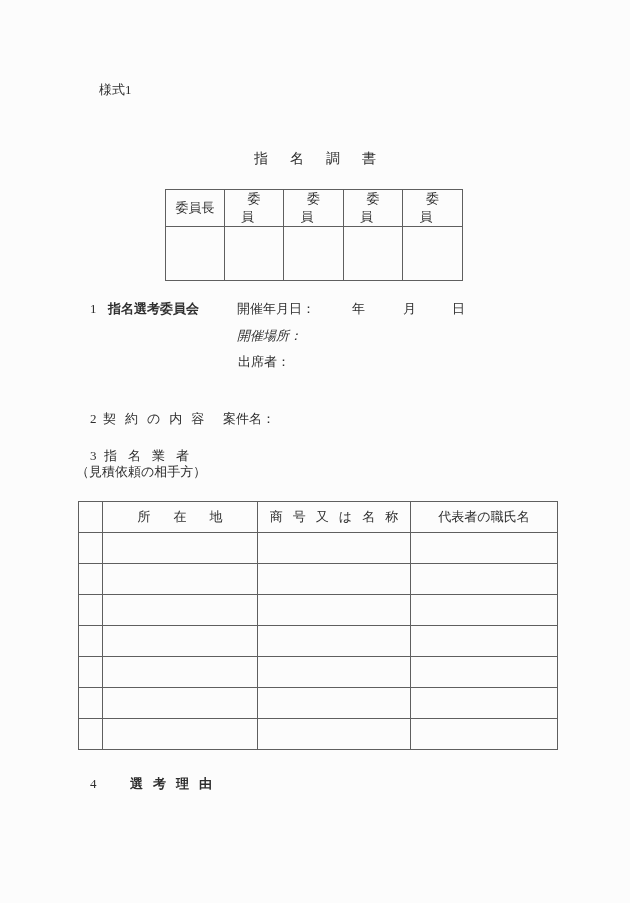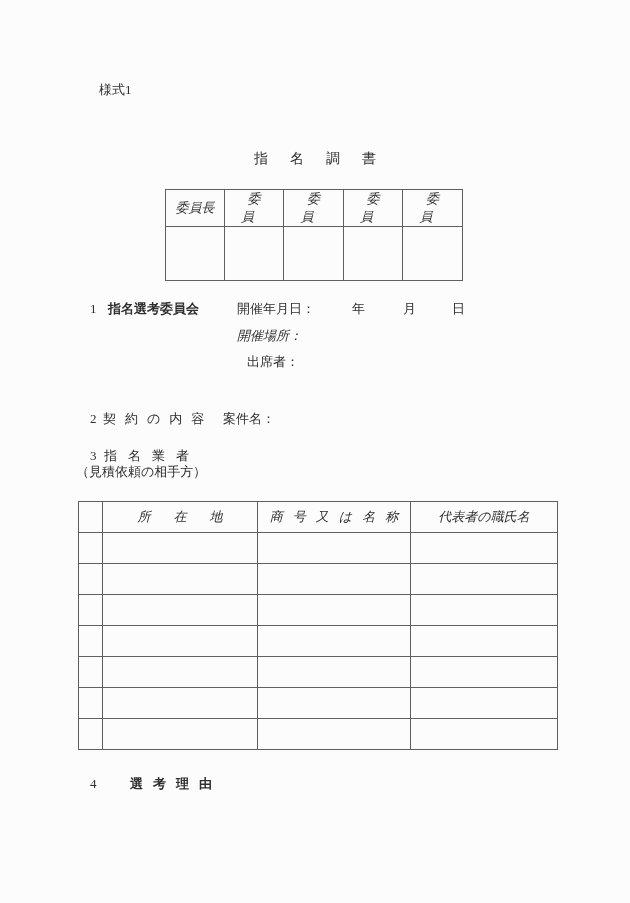--- a/index.html
+++ b/index.html
@@ -15,21 +15,20 @@
   .t {
     position:absolute; font-size:13px; line-height:15px; white-space:nowrap;
   }
   .doc-title {
     position:absolute; left:0; right:0; top:150; text-align:center;
     font-size:14px; letter-spacing:22px; text-indent:22px; white-space:nowrap;
   }
   table {
     position:absolute; border-collapse:collapse; table-layout:fixed;
     background:transparent;
-    font-style:italic;
   }
   th, td {
     border:1px solid #5f5f5f; font-weight:normal; font-size:13px;
     text-align:center; vertical-align:middle; padding:0;
   }
   
   .committee-table { left:165px; top:189px; width:297px; }
   .committee-table th { height:20px; }
   .committee-table td { height:54px; }
   
@@ -81,21 +80,21 @@
     </tbody>
   </table>
 
   <div class="t" style="left:90px;  top:301px;">1</div>
   <div class="t" style="left:108px; top:301px;font-weight:bold;">指名選考委員会</div>
   <div class="t" style="left:237px; top:301px;">開催年月日：</div>
   <div class="t" style="left:352px; top:301px;">年</div>
   <div class="t" style="left:403px; top:301px;">月</div>
   <div class="t" style="left:452px; top:301px;">日</div>
   <div class="t" style="left:237px; top:328px;font-style:italic;">開催場所：</div>
-  <div class="t" style="left:247px; top:354px;">出席者：</div>
+  <div class="t" style="left:238px; top:354px;">出席者：</div>
 
   <div class="t" style="left:90px;  top:411px;">2</div>
   <div class="t ls9" style="left:103px; top:411px;">契約の内容</div>
   <div class="t" style="left:223px; top:411px;">案件名：</div>
 
   <div class="t" style="left:90px;  top:448px;">3</div>
   <div class="t ls11" style="left:104px; top:448px;">指名業者</div>
   <div class="t" style="left:76px;  top:464px;">（見積依頼の相手方）</div>
 
   <table class="vendors-table">

